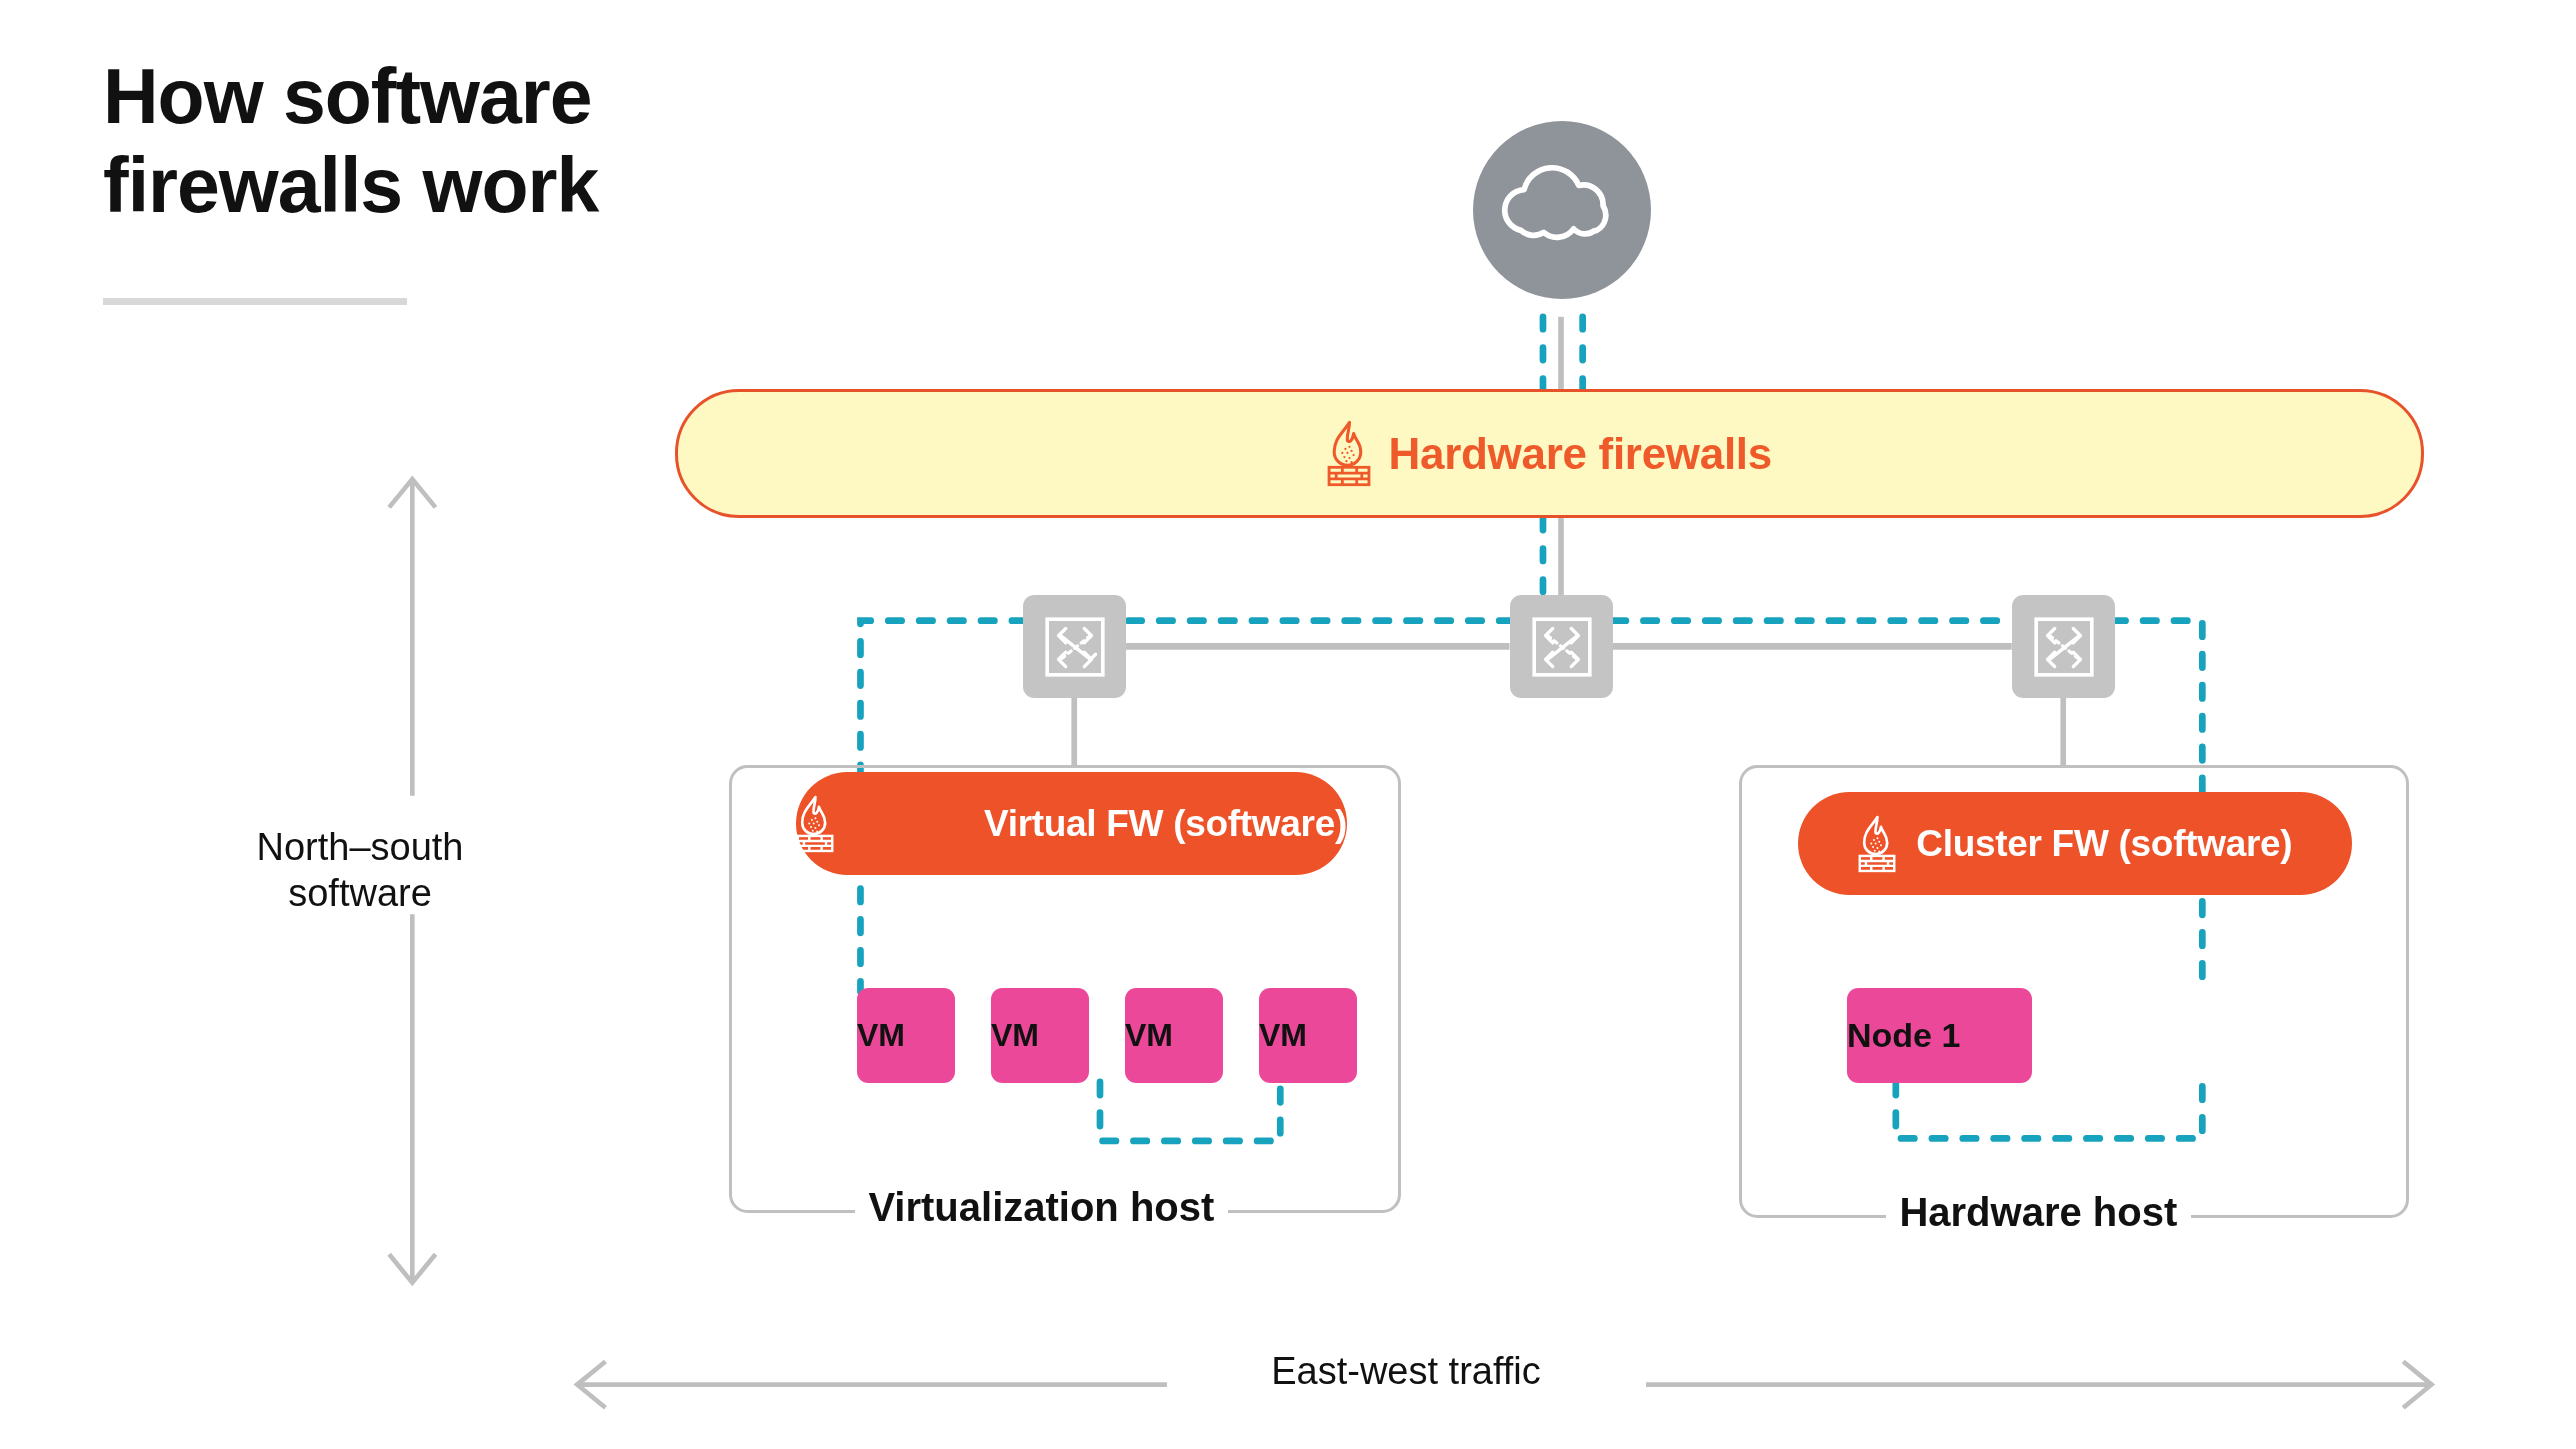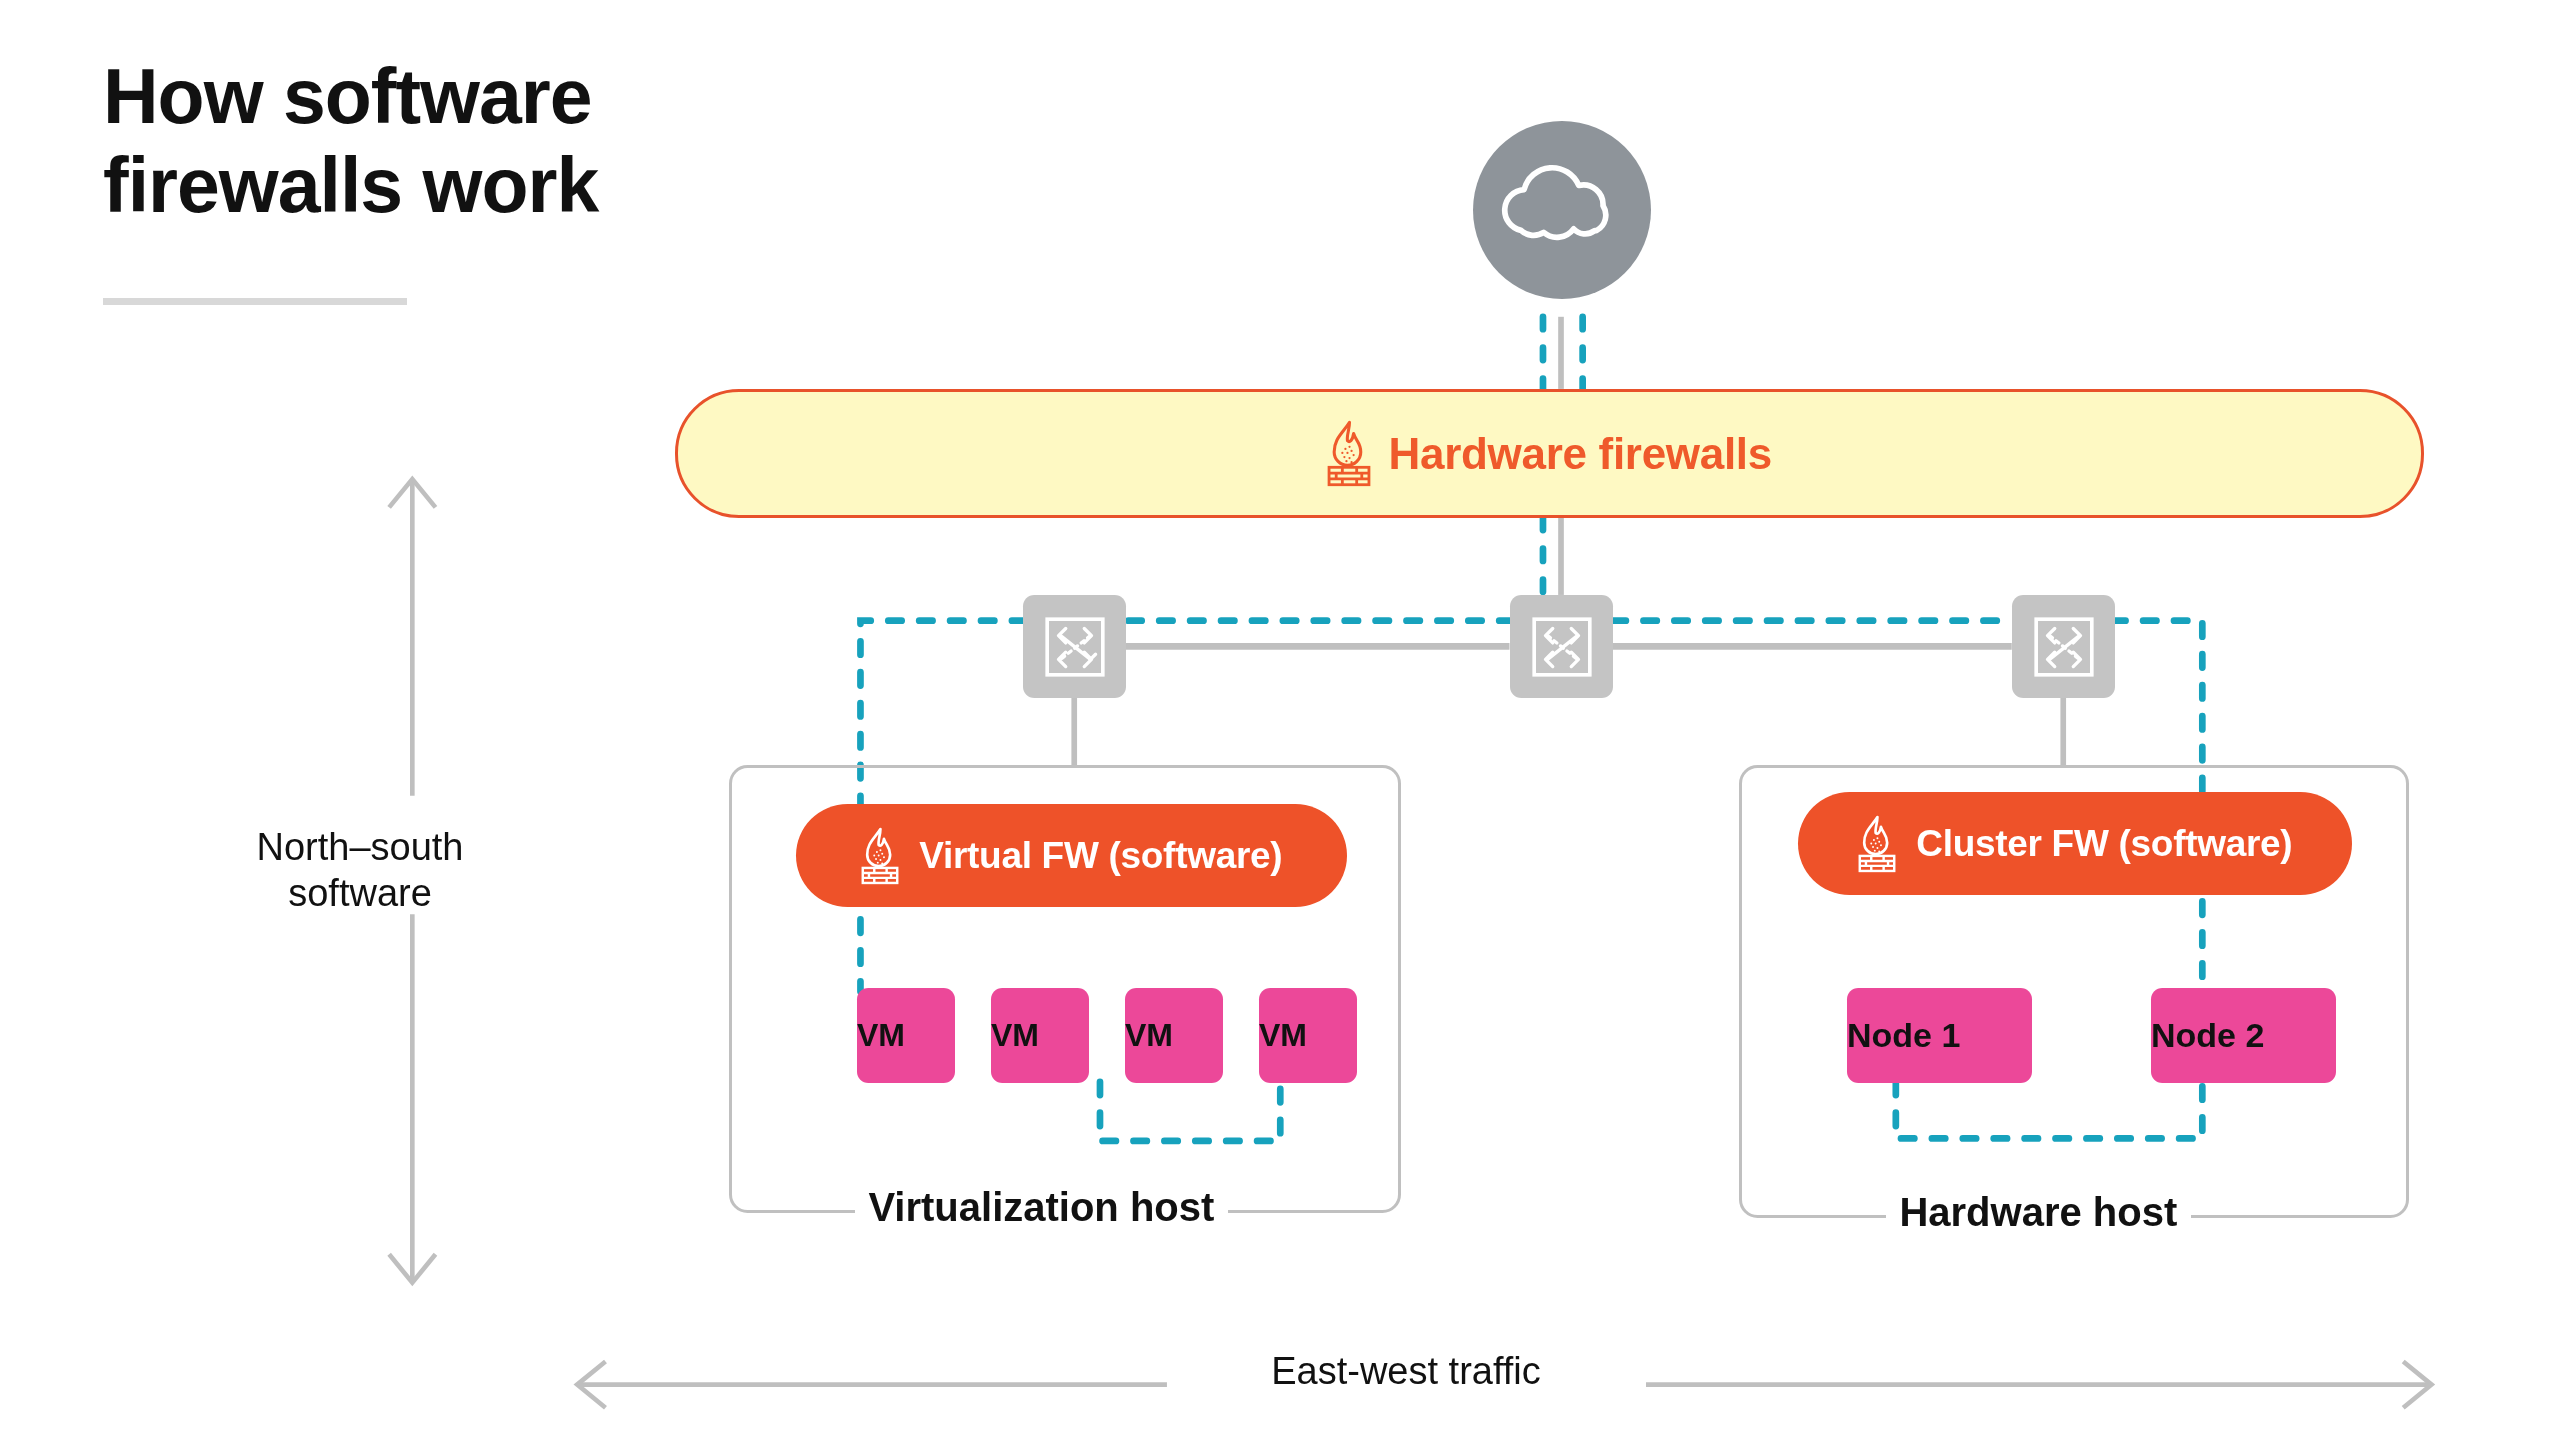--- a/index.html
+++ b/index.html
@@ -212,21 +212,21 @@
         <polyline points="84,30 98,44 84,58"></polyline>
         <polyline points="48,30 34,44 48,58"></polyline>
         <polyline points="48,76 34,90 48,104"></polyline>
         <polyline points="84,76 98,90 84,104"></polyline>
       </g>
     </svg>
   </div>
 
   <div class="hostbox" style="left:729px;top:765px;width:672px;height:448px;"></div>
 
-  <div class="fwpill" style="left:796px;top:804px;width:551px;">
+  <div class="fwpill" style="left:796px;top:772px;width:551px;justify-content:space-between;">
     <svg width="38" height="58" viewBox="0 0 86 130">
       <path d="M44 4 C 30 26, 14 36, 14 62 a 26 26 0 0 0 52 0 C 66 44, 56 40, 52 26
                C 50 40, 44 44, 40 40 C 38 30, 44 18, 44 4 Z" fill="none" stroke="#ffffff" stroke-width="6" stroke-linejoin="round"></path>
       <g fill="#ffffff">
         <circle cx="36" cy="56" r="2.2"></circle>
           <circle cx="44" cy="52" r="2.2"></circle>
         <circle cx="30" cy="64" r="2.2"></circle>
           <circle cx="40" cy="64" r="2.2"></circle>
         <circle cx="48" cy="60" r="2.2"></circle>
           <circle cx="34" cy="72" r="2.2"></circle>
@@ -294,23 +294,20 @@
         <line x1="30" y1="114.5" x2="30" y2="126"></line>
         <line x1="58" y1="114.5" x2="58" y2="126"></line>
       </g>
     </svg>
     <span class="lbl">Cluster FW (software)</span>
   </div>
 
   <div class="nodebox wide" style="left:1803px;top:988px;width:185px;height:95px;">
     <span class="lbl">Node 1</span>
   </div>
-  <div class="nodebox wide" style="left:2107px;top:988px;width:185px;height:95px;">
-    <span class="lbl">Node 2</span>
-  </div>
 
   <div class="hostlabel" style="left:1886px;top:1190px;">Hardware host</div>
 
   <div class="ns-label">
     <div>North–south</div>
     <div>software</div>
   </div>
 
   <div class="ew-label">East-west traffic</div>
 

